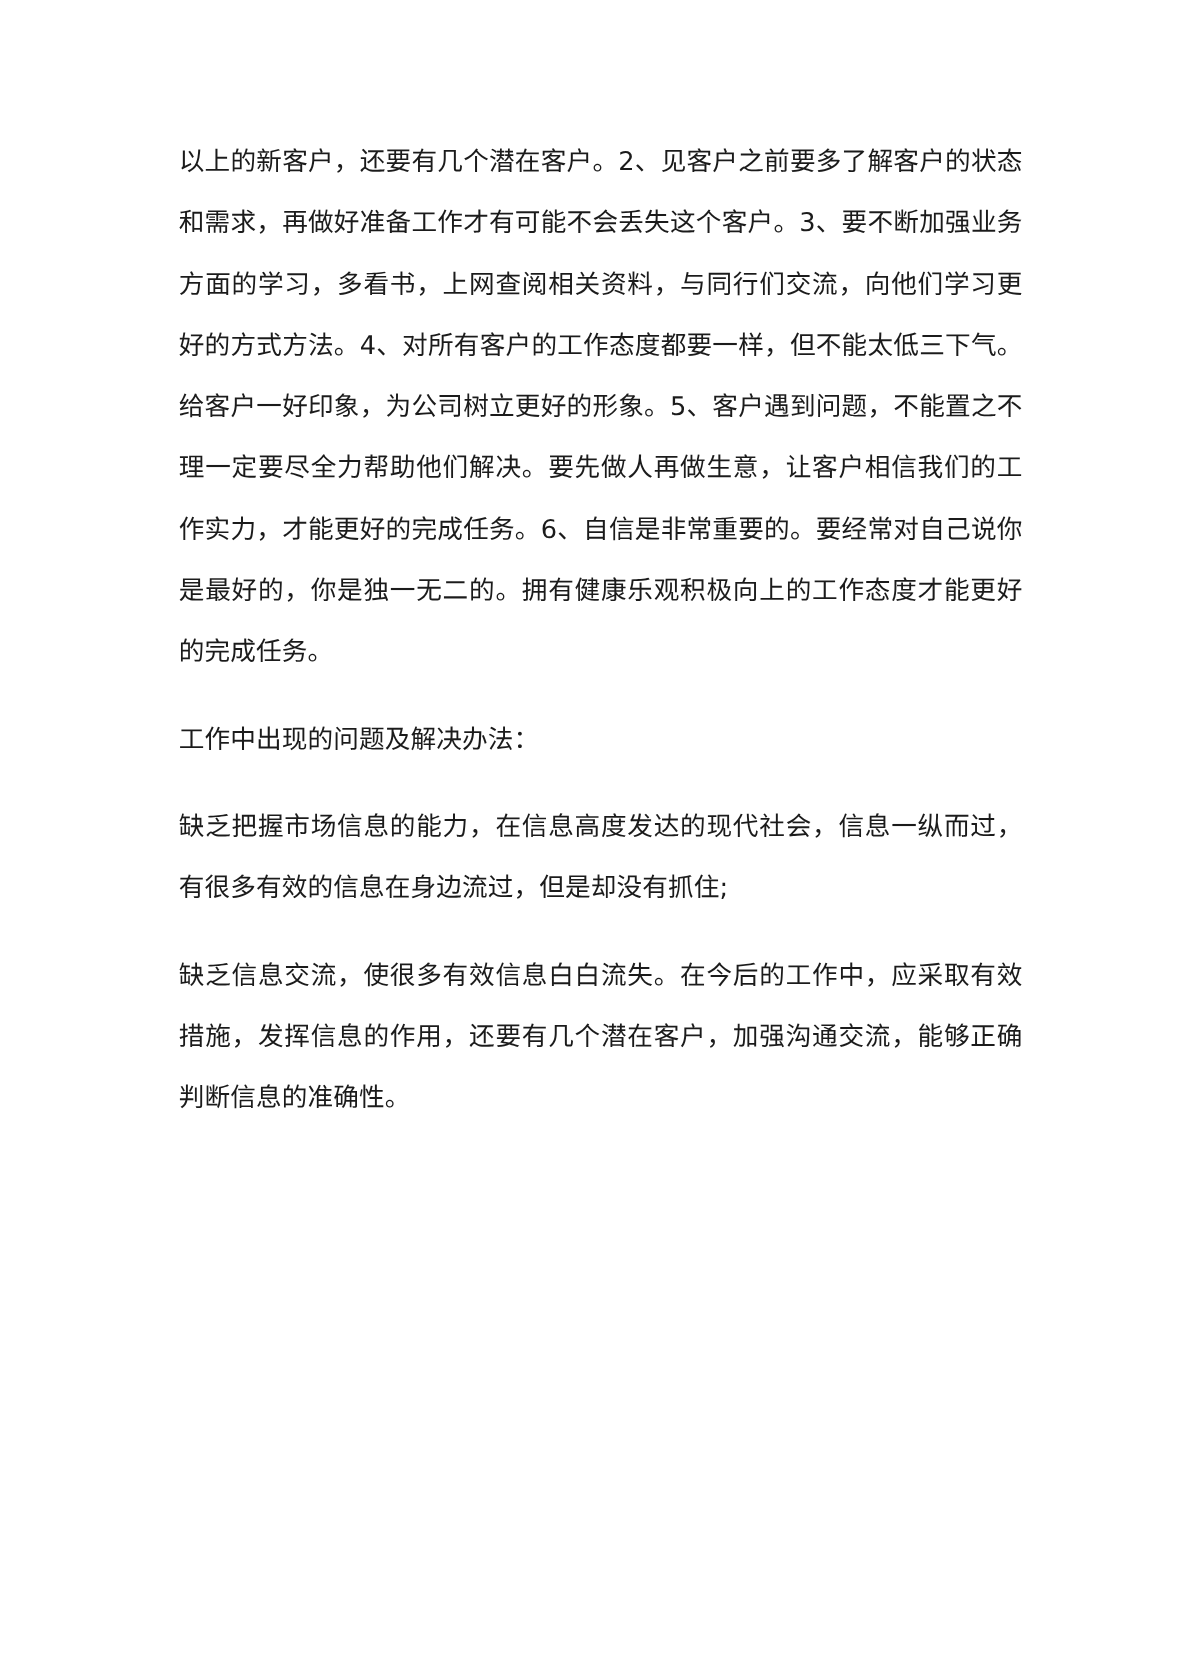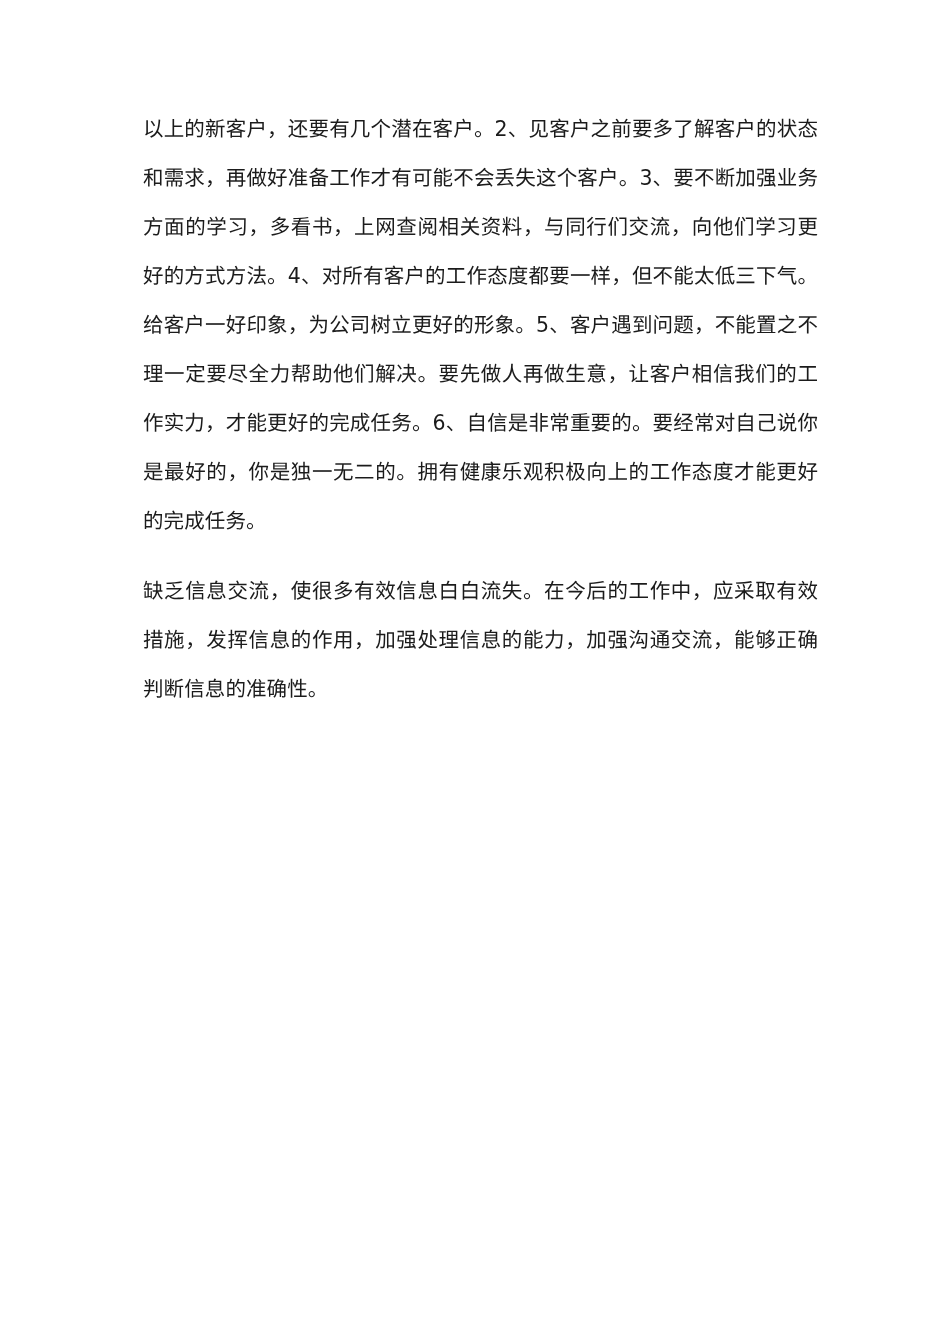--- a/index.html
+++ b/index.html
@@ -54,20 +54,22 @@
   }
 </style>
 </head>
 <body>
 
 <div class="page">
   <div class="doc-body">
 
     <p class="para para-flow">以上的新客户，还要有几个潜在客户。2、见客户之前要多了解客户的状态和需求，再做好准备工作才有可能不会丢失这个客户。3、要不断加强业务方面的学习，多看书，上网查阅相关资料，与同行们交流，向他们学习更好的方式方法。4、对所有客户的工作态度都要一样，但不能太低三下气。给客户一好印象，为公司树立更好的形象。5、客户遇到问题，不能置之不理一定要尽全力帮助他们解决。要先做人再做生意，让客户相信我们的工作实力，才能更好的完成任务。6、自信是非常重要的。要经常对自己说你是最好的，你是独一无二的。拥有健康乐观积极向上的工作态度才能更好的完成任务。</p>
 
+    <p class="para para-short">工作中出现的问题及解决办法：</p>
 
 
+    <p class="para para-flow">缺乏把握市场信息的能力，在信息高度发达的现代社会，信息一纵而过，有很多有效的信息在身边流过，但是却没有抓住;</p>
 
 
-    <p class="para para-flow">缺乏信息交流，使很多有效信息白白流失。在今后的工作中，应采取有效措施，发挥信息的作用，加强处理信息的能力，加强沟通交流，能够正确判断信息的准确性。</p>
+    <p class="para para-flow">缺乏信息交流，使很多有效信息白白流失。在今后的工作中，应采取有效措施，发挥信息的作用，还要有几个潜在客户，加强沟通交流，能够正确判断信息的准确性。</p>
 
   </div>
 </div>
 
 </body></html>

